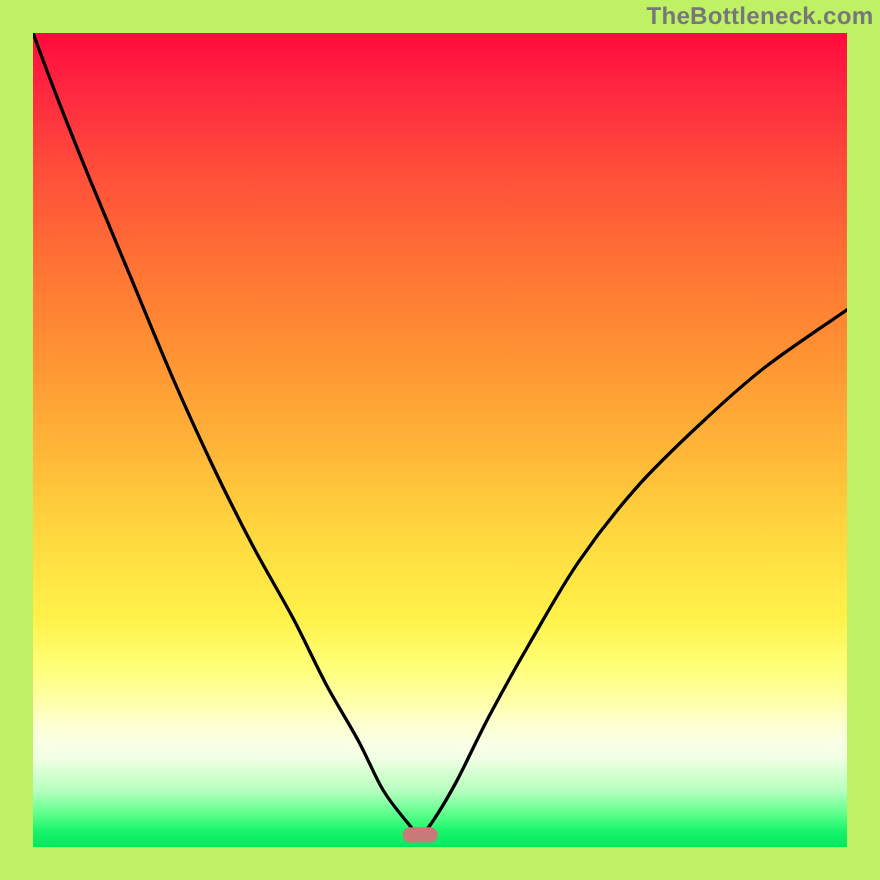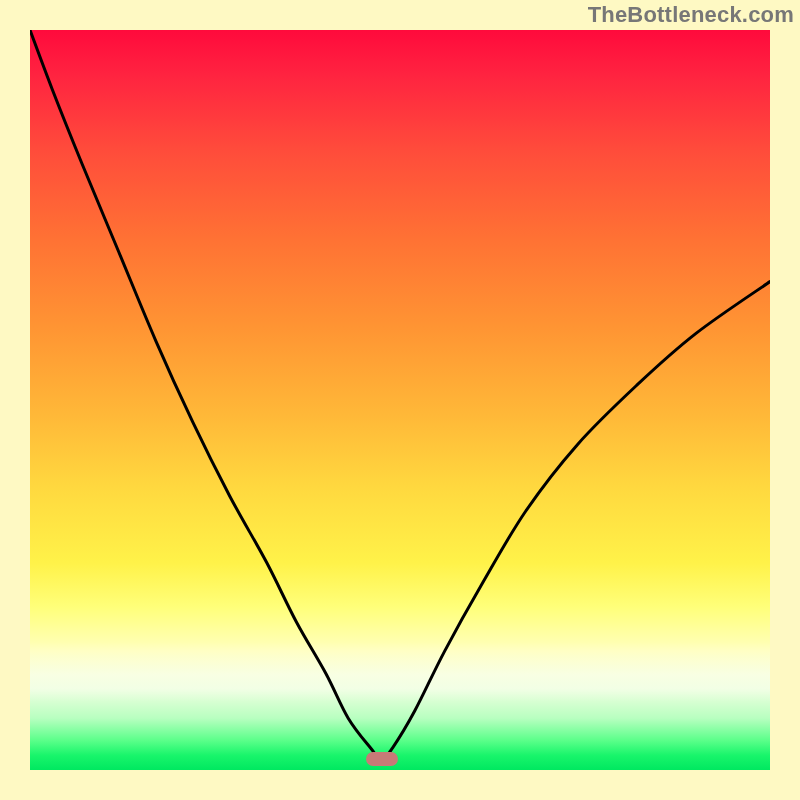--- a/index.html
+++ b/index.html
@@ -8,21 +8,21 @@
     width: 800px;
     height: 800px;
     background: #000;
     font-family: Arial, Helvetica, sans-serif;
     overflow: hidden;
   }
   .frame {
     position: relative;
     width: 800px;
     height: 800px;
-    background: #fef9c3;
+    background: #bef264;
   }
   .plot-area {
     position: absolute;
     left: 30px;
     top: 30px;
     width: 740px;
     height: 740px;
     
     background: linear-gradient(
       to bottom,

